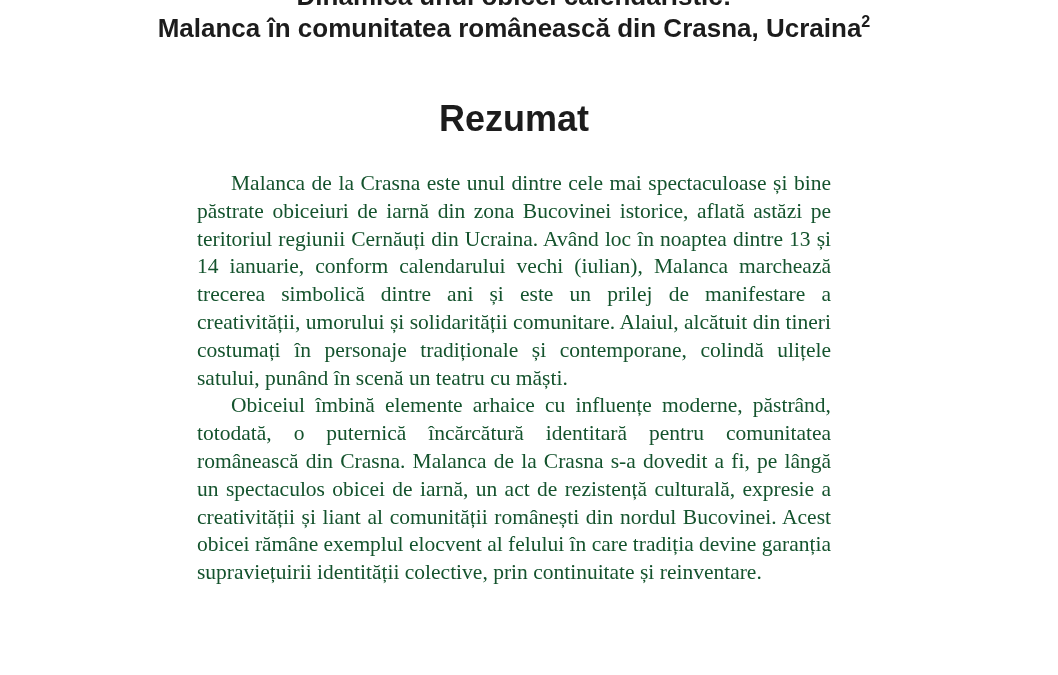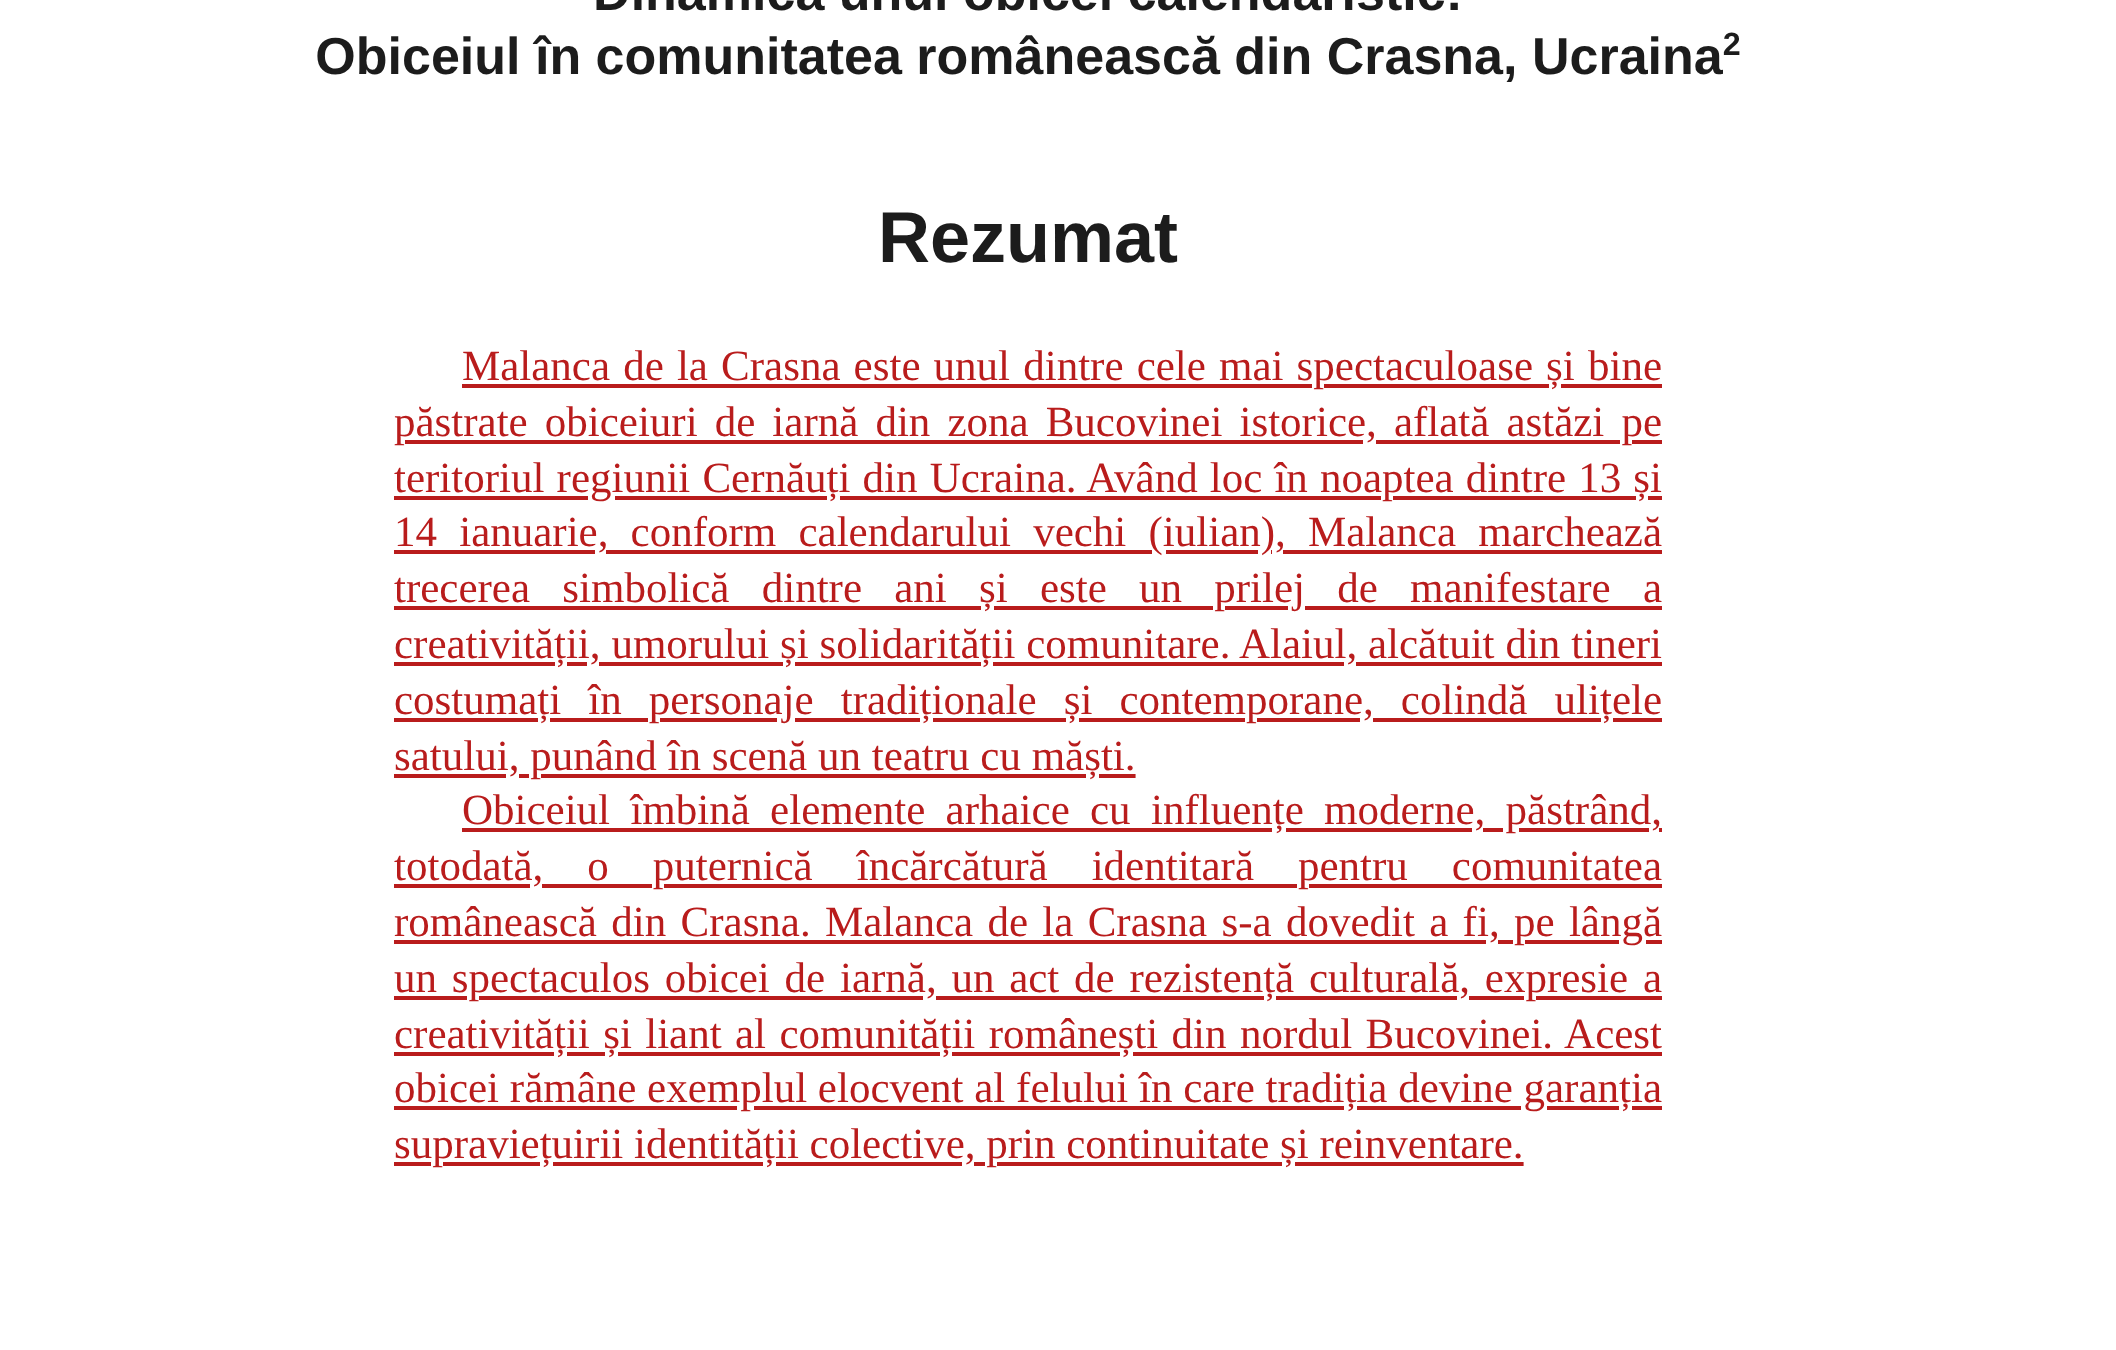--- a/index.html
+++ b/index.html
@@ -53,37 +53,36 @@
   }
   .abstract-body {
     position: absolute;
     top: 170px;
     left: 197px;
     width: 634px;
     font-family: "Liberation Serif", serif;
     font-size: 21.5px;
     line-height: 27.8px;
     text-align: justify;
-    color: #b91c1c;
-    text-decoration: underline;
+    color: #14532d;
   }
   .abstract-body p {
     margin: 0;
     padding: 0;
     text-indent: 34px;
   }
 </style>
 </head>
 <body>
 
 <div class="page">
 
   <header class="title-block">
     <span class="title-line">Dinamica unui obicei calendaristic:</span>
-    <span class="title-line"><span>Obiceiul în comunitatea românească din Crasna, Ucraina</span><sup>2</sup></span>
+    <span class="title-line"><span>Malanca în comunitatea românească din Crasna, Ucraina</span><sup>2</sup></span>
   </header>
 
   <h2 class="abstract-heading">Rezumat</h2>
 
   <section class="abstract-body">
     <p>Malanca de la Crasna este unul dintre cele mai spectaculoase și bine păstrate obiceiuri de iarnă din zona Bucovinei istorice, aflată astăzi pe teritoriul regiunii Cernăuți din Ucraina. Având loc în noaptea dintre 13 și 14 ianuarie, conform calendarului vechi (iulian), Malanca marchează trecerea simbolică dintre ani și este un prilej de manifestare a creativității, umorului și solidarității comunitare. Alaiul, alcătuit din tineri costumați în personaje tradiționale și contemporane, colindă ulițele satului, punând în scenă un teatru cu măști.</p>
     <p>Obiceiul îmbină elemente arhaice cu influențe moderne, păstrând, totodată, o puternică încărcătură identitară pentru comunitatea românească din Crasna. Malanca de la Crasna s-a dovedit a fi, pe lângă un spectaculos obicei de iarnă, un act de rezistență culturală, expresie a creativității și liant al comunității românești din nordul Bucovinei. Acest obicei rămâne exemplul elocvent al felului în care tradiția devine garanția supraviețuirii identității colective, prin continuitate și reinventare.</p>
   </section>
 
 </div>

